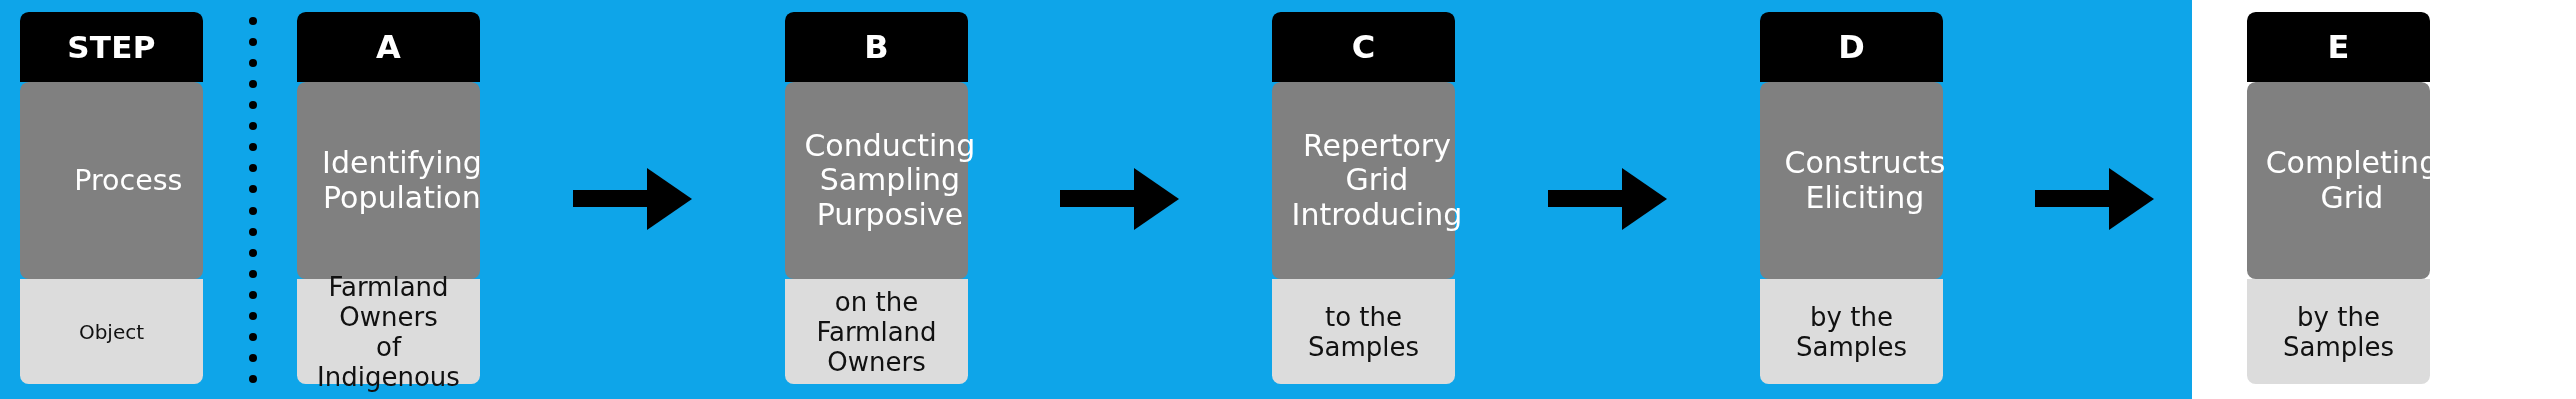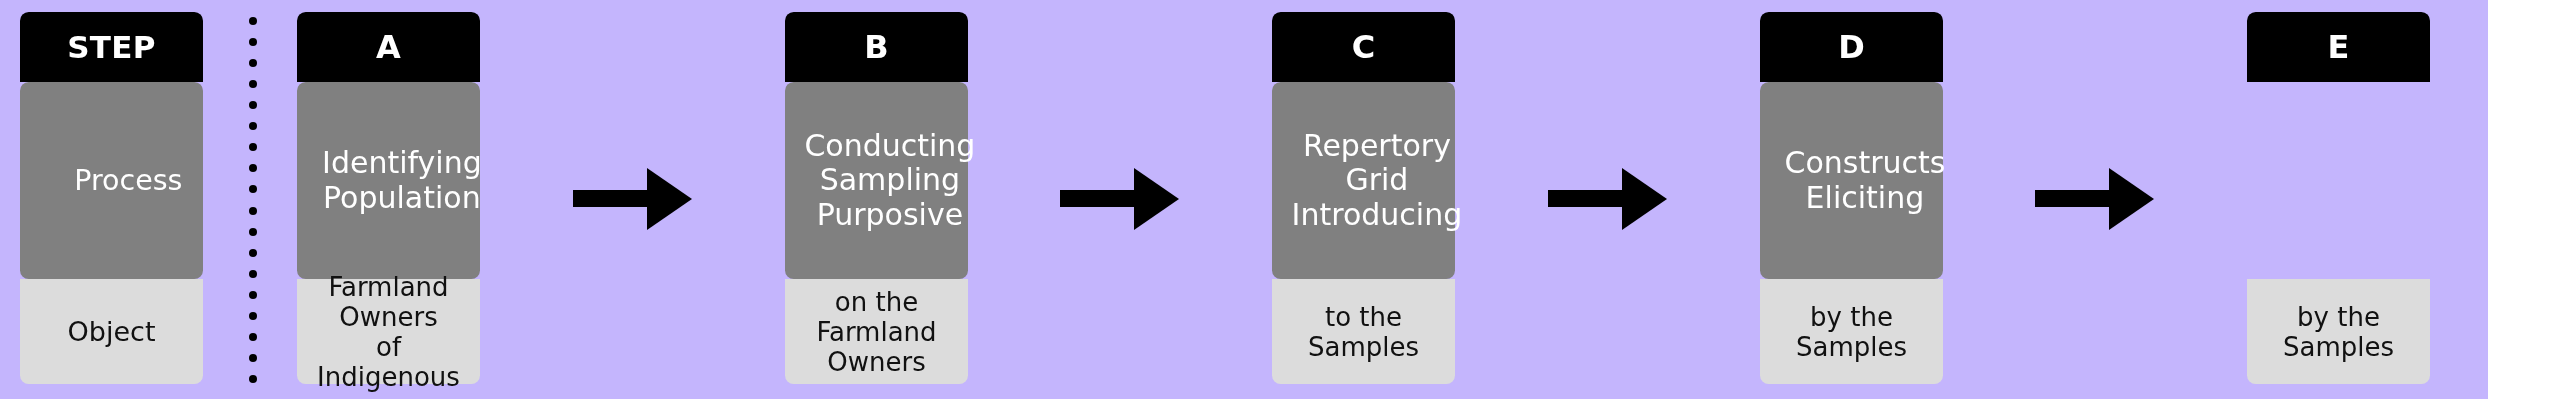--- a/index.html
+++ b/index.html
@@ -9,23 +9,23 @@
   }
   body {
     width: 2576px;
     height: 400px;
     overflow: hidden;
     font-family: "DejaVu Sans", "Liberation Sans", sans-serif;
   }
 
   .canvas {
     position: relative;
-    width: 2488px;
+    width: 2192px;
     height: 400px;
-    background: #c4b5fd;
+    background: #0ea5e9;
   }
 
   
   .card {
     position: absolute;
     top: 12.4px;
     height: 373px;
     border-radius: 8.7px;
     overflow: visible;
     box-sizing: border-box;
@@ -79,21 +79,21 @@
   }
 
   
   .legend-card { left: 20px; width: 183px; }
   .legend-card .band-header {
     font-size: 31px;
     font-weight: 700;
     letter-spacing: 0.3px;
   }
   .legend-card .band-body  { font-size: 28.5px; font-weight: 400; padding-left: 40px; }
-  .legend-card .band-footer{ font-size: 27px; font-weight: 400; }
+  .legend-card .band-footer{ font-size: 20px; font-weight: 400; }
 
   
   .step-card .band-header {
     font-size: 32px;
     font-weight: 700;
   }
   .step-card .band-body {
     font-size: 30px;
     font-weight: 400;
     line-height: 1.16;
@@ -254,20 +254,26 @@
           <div>
             <span class="txt">by the</span>
             <span class="txt">Samples</span>
           </div>
         </div>
       </div>
       <div class="card step-card" style="left: 2247px; width: 183px;">
         <div class="band-header">
           <span>E</span>
         </div>
+        <div class="band-body">
+          <div>
+            <span class="txt">Completing</span>
+            <span class="txt">Grid</span>
+          </div>
+        </div>
         <div class="band-footer">
           <div>
             <span class="txt">by the</span>
             <span class="txt">Samples</span>
           </div>
         </div>
       </div>
     </div>
 
   <div id="arrows-root">

